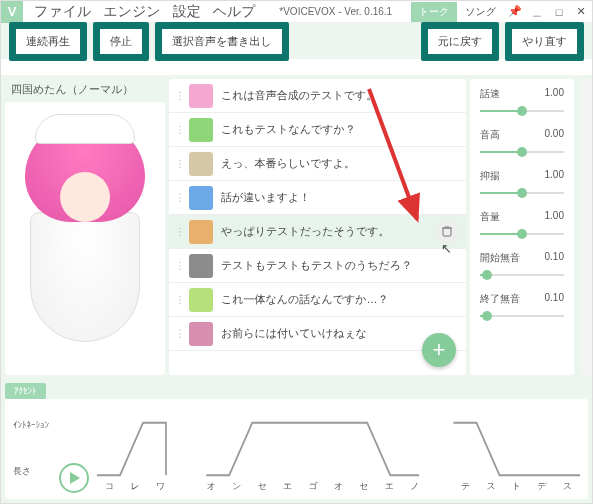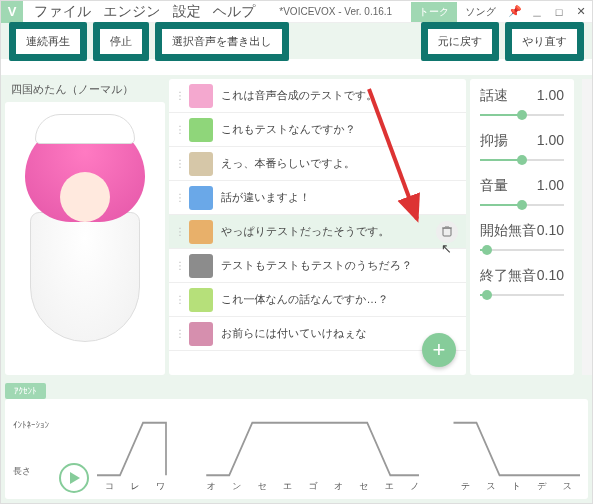--- a/index.html
+++ b/index.html
@@ -25,21 +25,21 @@
 .line-row{height:34px;display:flex;align-items:center;border-bottom:1px solid #eee;padding:0 6px;gap:8px;position:relative;}
 .line-row.sel{background:#e8f4eb;}
 .handle{width:6px;color:#bbb;font-size:10px;}
 .avatar{width:24px;height:24px;border-radius:3px;flex-shrink:0;}
 .line-text{flex:1;font-size:11px;color:#444;}
 .del-btn{width:22px;height:22px;border-radius:11px;background:#eee;display:flex;align-items:center;justify-content:center;position:absolute;right:8px;}
 .cursor{position:absolute;right:6px;top:20px;font-size:13px;}
 .add-btn{width:34px;height:34px;border-radius:17px;background:#86cc9a;color:#fff;font-size:22px;display:flex;align-items:center;justify-content:center;position:absolute;bottom:8px;right:10px;box-shadow:0 2px 4px rgba(0,0,0,0.2);}
 .params-col{width:104px;background:#fff;border-radius:3px;padding:8px 10px;display:flex;flex-direction:column;gap:4px;margin-right:4px;}
 .param{margin-bottom:6px;}
-.param-lbl{font-size:14px;color:#555;display:flex;justify-content:space-between;}
+.param-lbl{font-size:10px;color:#555;display:flex;justify-content:space-between;}
 .slider{height:14px;position:relative;margin-top:3px;}
 .track{position:absolute;top:6px;left:0;right:0;height:2px;background:#ddd;}
 .fill{position:absolute;top:6px;left:0;height:2px;background:#86cc9a;}
 .thumb{position:absolute;top:2px;width:10px;height:10px;border-radius:5px;background:#86cc9a;transform:translateX(-5px);}
 .scroll-gutter{width:10px;background:#f4f4f4;}
 .bottom{height:124px;background:#ecf5ee;padding:4px;display:flex;flex-direction:column;}
 .tabs{display:flex;gap:2px;}
 .tab{font-size:9px;padding:3px 9px;background:#fff;border-radius:2px;color:#666;}
 .tab.active{background:#a0d8b3;color:#fff;}
 .graph-area{flex:1;background:#fff;border-radius:3px;display:flex;align-items:stretch;padding:4px 8px;position:relative;}
@@ -159,20 +159,31 @@
           <div class="line-text">お前らには付いていけねぇな</div>
         </div>
         <div class="add-btn">+</div>
     </div>
 
     <div class="params-col" id="params">
         <div class="param">
           <div class="param-lbl">
             <span>話速</span>
             <span>1.00</span>
+          </div>
+          <div class="slider">
+            <div class="track"></div>
+            <div class="fill" style="width:50%"></div>
+            <div class="thumb" style="left:50%"></div>
+          </div>
+        </div>
+        <div class="param">
+          <div class="param-lbl">
+            <span>音高</span>
+            <span>0.00</span>
           </div>
           <div class="slider">
             <div class="track"></div>
             <div class="fill" style="width:50%"></div>
             <div class="thumb" style="left:50%"></div>
           </div>
         </div>
         <div class="param">
           <div class="param-lbl">
             <span>抑揚</span>

